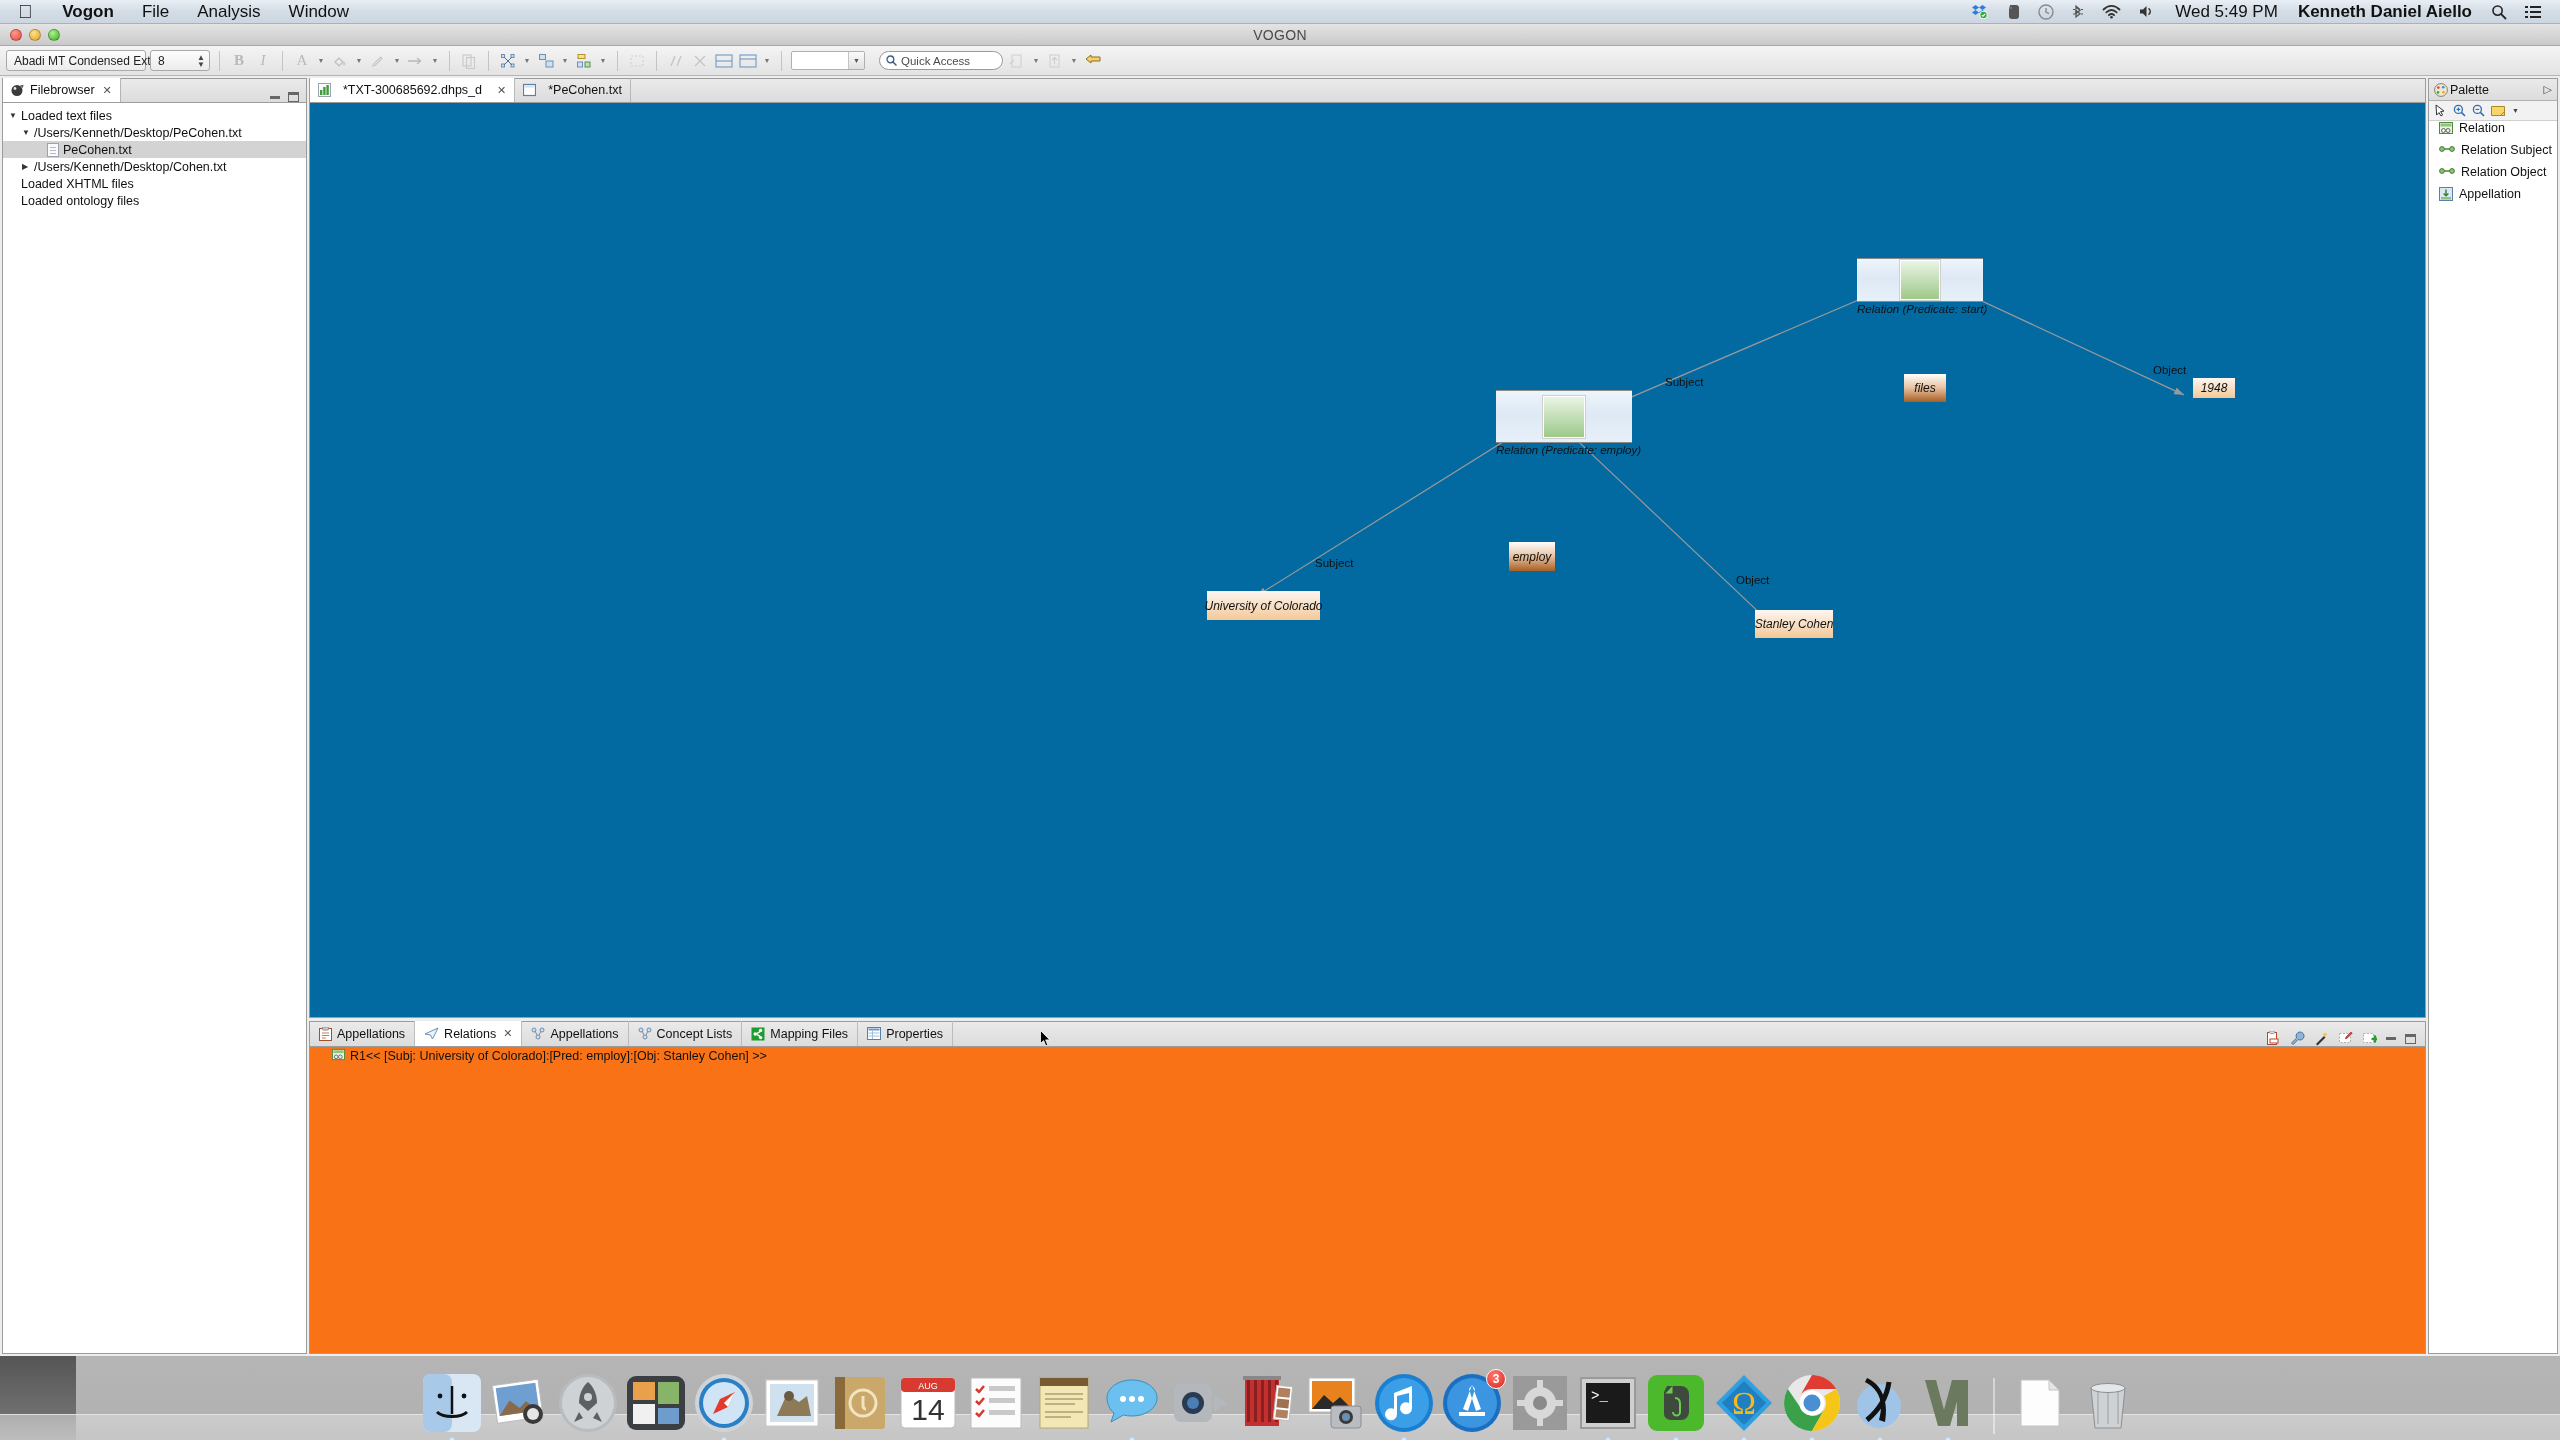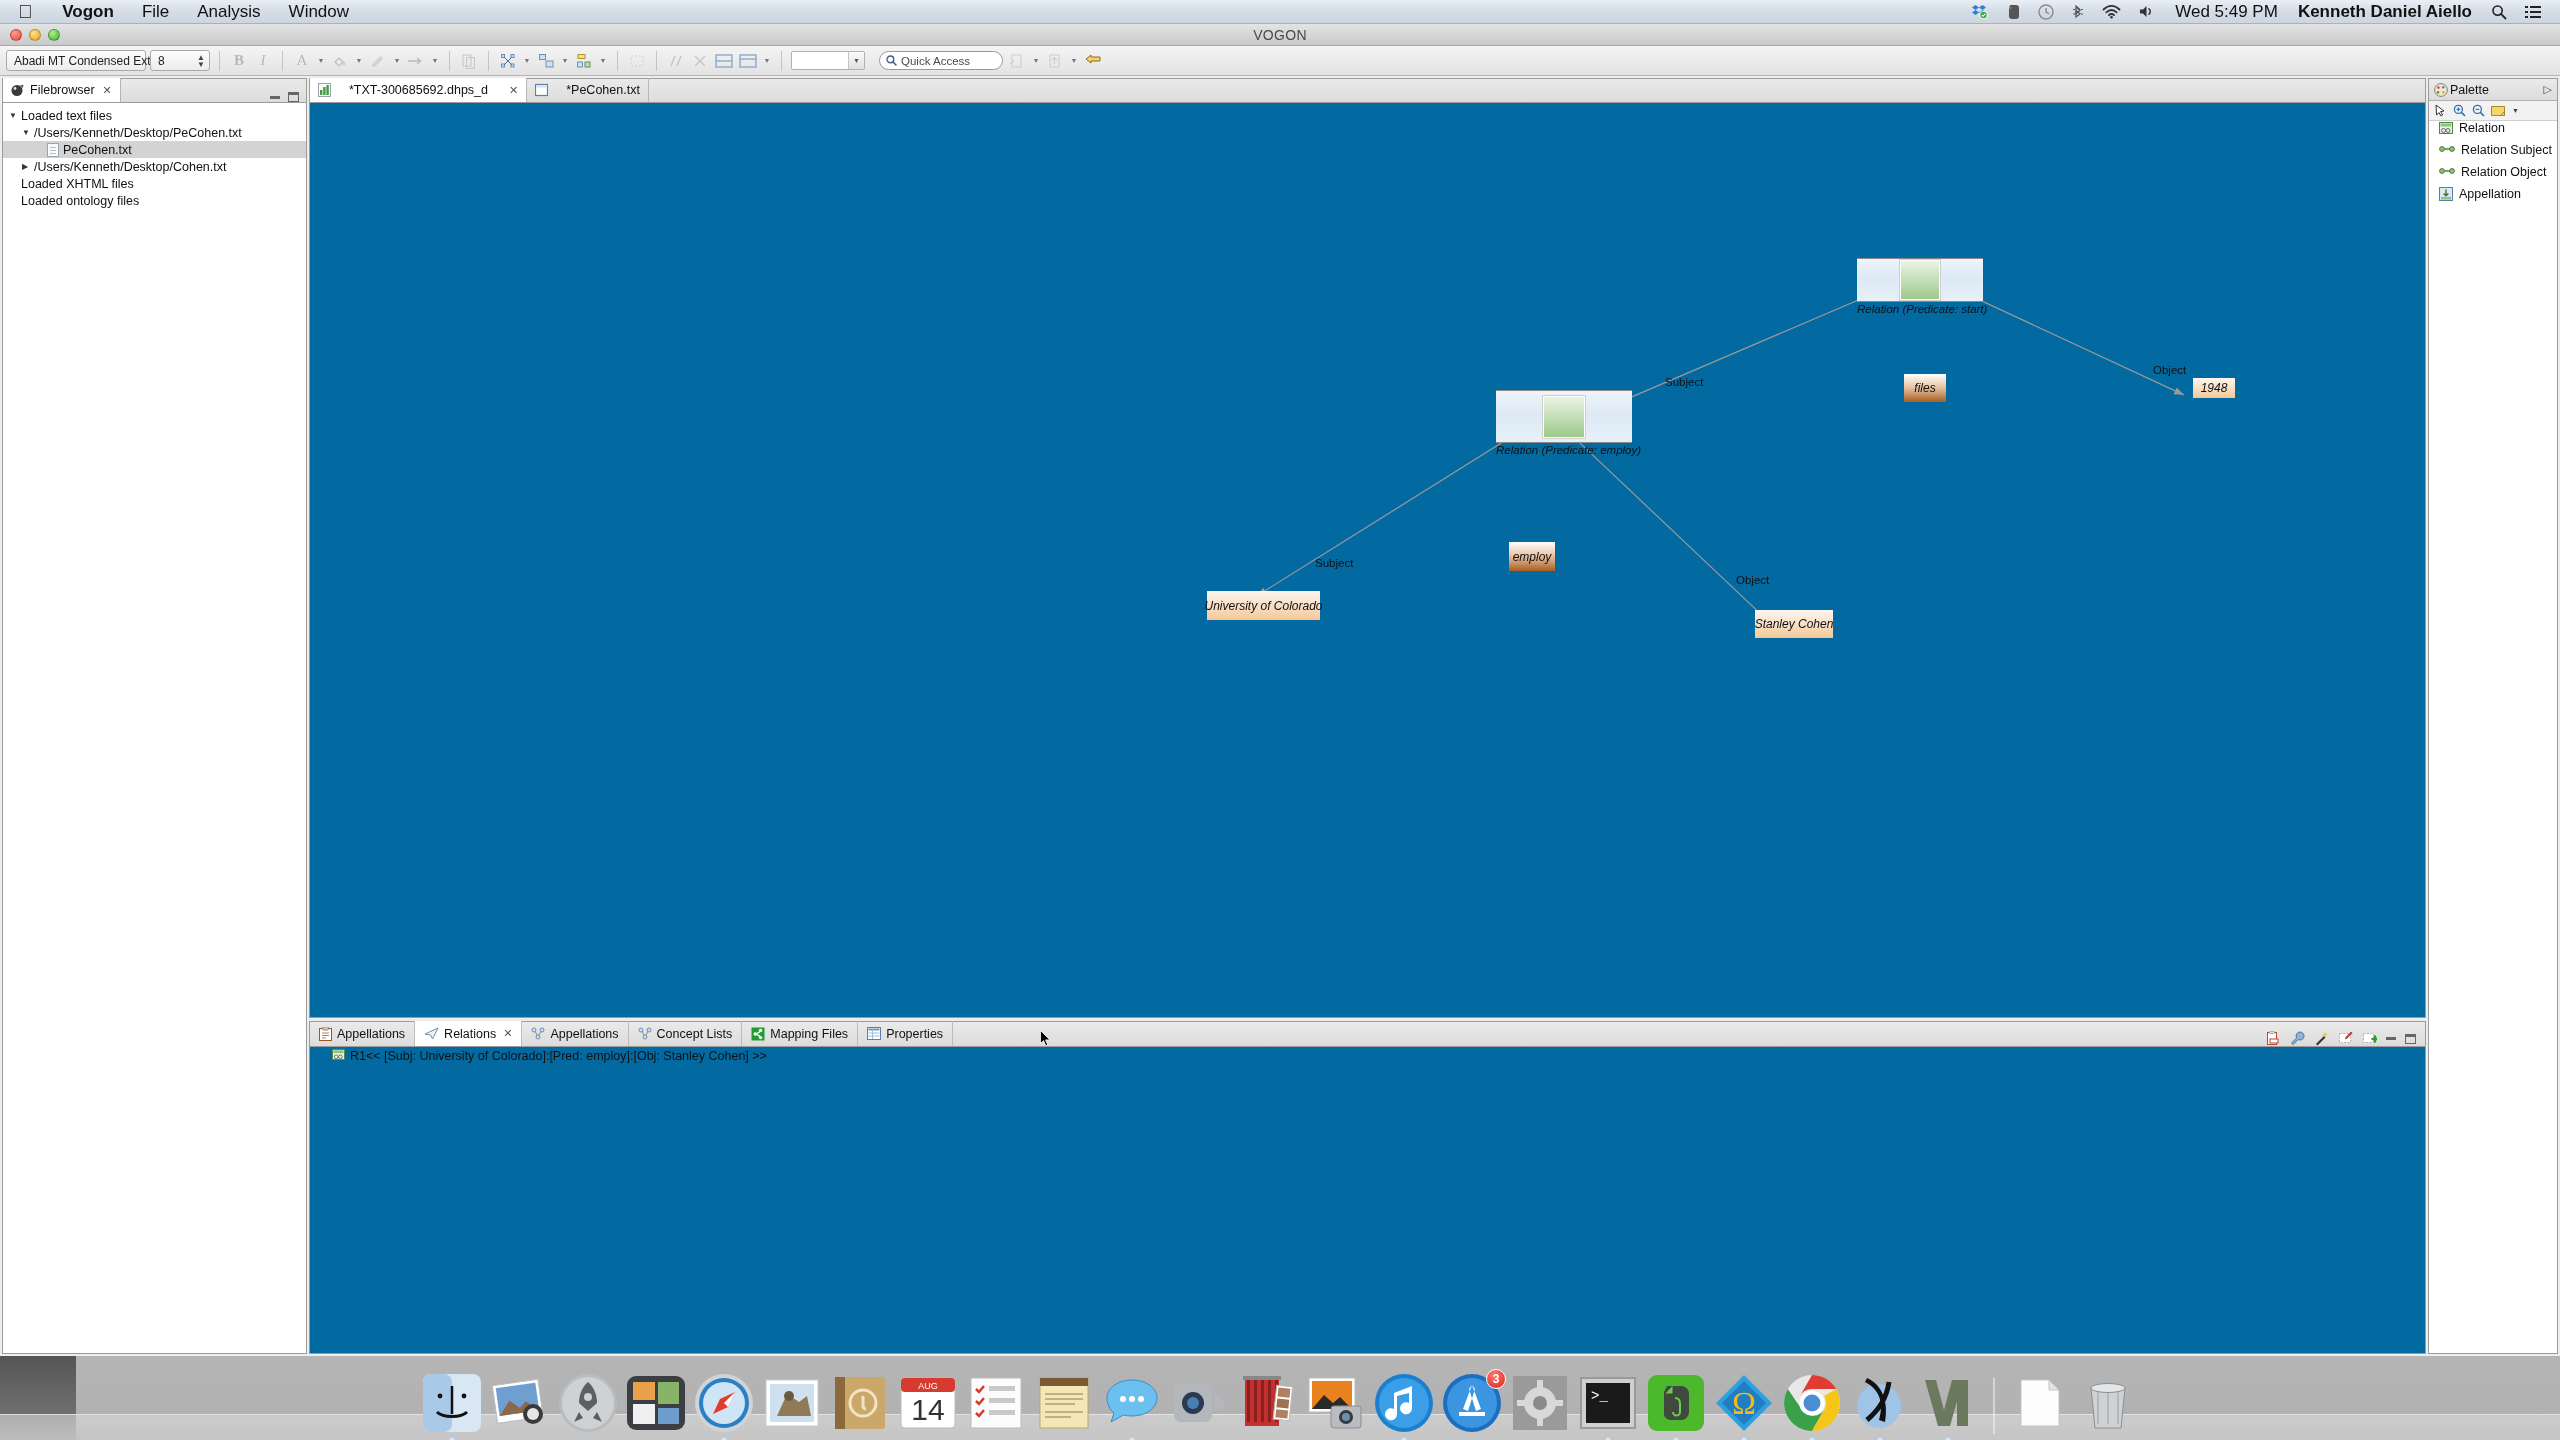--- a/index.html
+++ b/index.html
@@ -127,21 +127,21 @@
     background:#b6bcc6; box-shadow: 0 3px 0 #b6bcc6, 0 6px 0 #b6bcc6;
   }
 
   
   #editortabs {
     height: 24px; display: flex; align-items: flex-end;
     background: linear-gradient(to bottom,#eaeaea,#dcdcdc);
     border: 1px solid #9c9c9c; border-bottom: none;
   }
   .etab {
-    height: 24px; display: flex; align-items: center; gap: 18px; padding: 0 8px;
+    height: 24px; display: flex; align-items: center; gap: 12px; padding: 0 8px;
     font-size: 12.5px; color: #111; white-space: nowrap; border-right: 1px solid #b8b8b8;
   }
   .etab.active { background: #fff; }
   .etab-ico { width: 13px; height: 14px; flex: none; }
 
   
   #canvaswrap {
     flex: 1; background: #0369a1; border: 1px solid #9c9c9c; position: relative; overflow: hidden;
   }
   #gsvg { position: absolute; inset: 0; width: 100%; height: 100%; }
@@ -201,21 +201,21 @@
     background: linear-gradient(to bottom,#eaeaea,#dcdcdc);
     border-bottom: 1px solid #9c9c9c;
   }
   .btab {
     height: 25px; display: flex; align-items: center; gap: 5px; padding: 0 9px;
     font-size: 12.5px; color: #111; white-space: nowrap; border-right: 1px solid #bcbcbc;
   }
   .btab.active { background: #fff; }
   .btab-x { font-size: 11px; color: #555; margin-left: 2px; }
   .btabs-ctrl { margin-left: auto; display: flex; align-items: center; gap: 9px; padding-right: 9px; }
-  #blist { flex: 1; background: #0369a1; font-size: 12.5px; }
+  #blist { flex: 1; background: #f97316; font-size: 12.5px; }
   .brow {
     height: 18px; display: flex; align-items: center; gap: 5px; padding-left: 22px;
     color: #111; white-space: nowrap;
   }
   .brow.sel { background: #2f5fd0; color: #fff; }
 
   
   .ic { display: inline-block; flex: none; }
 
   

